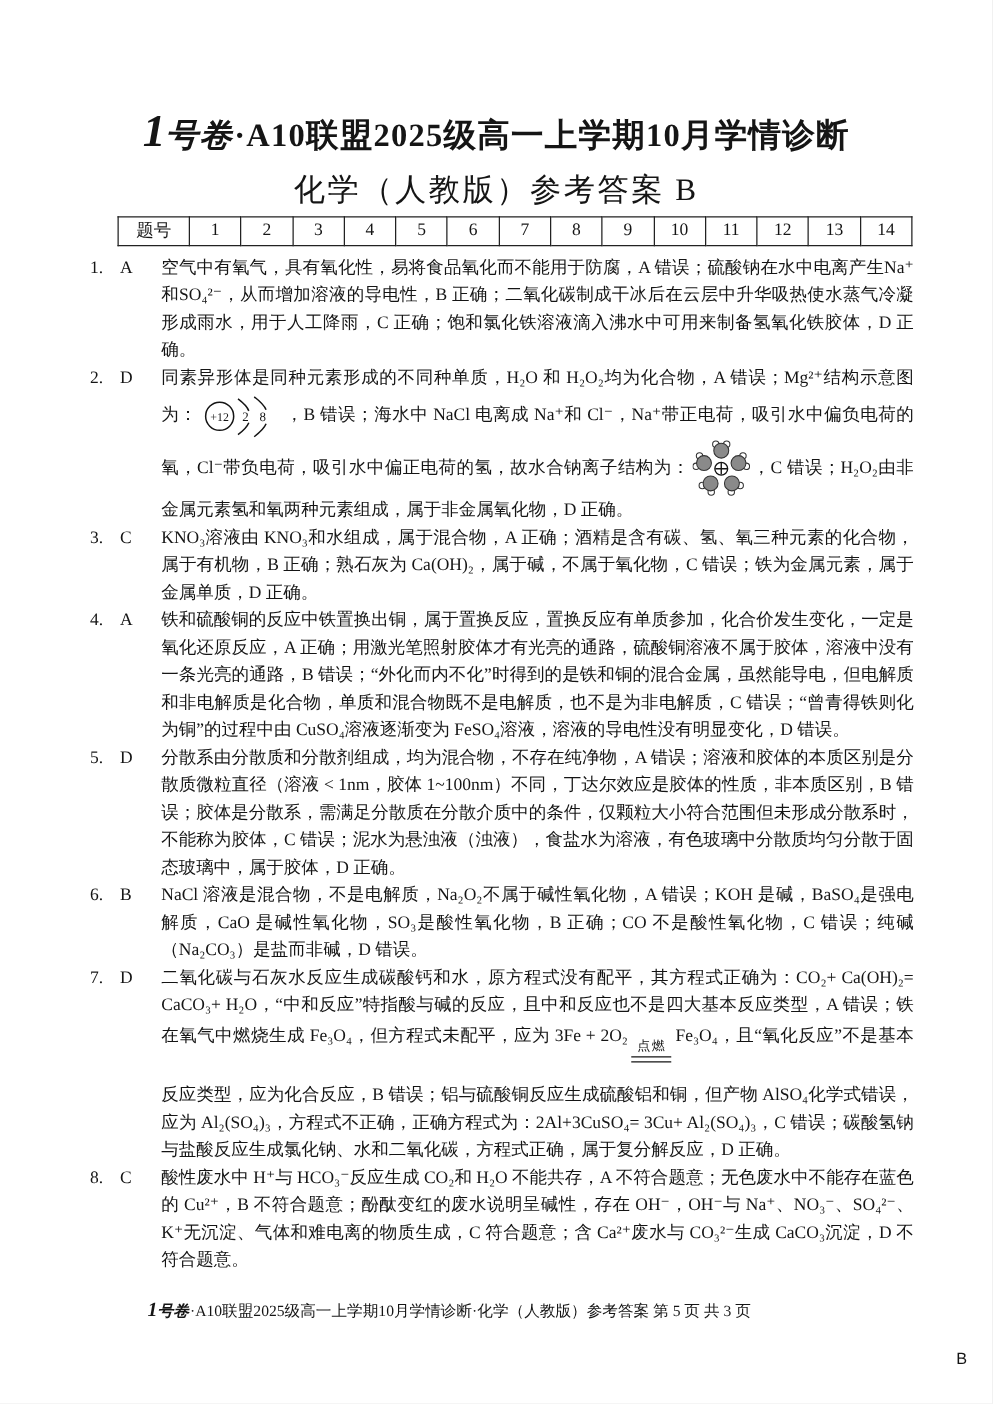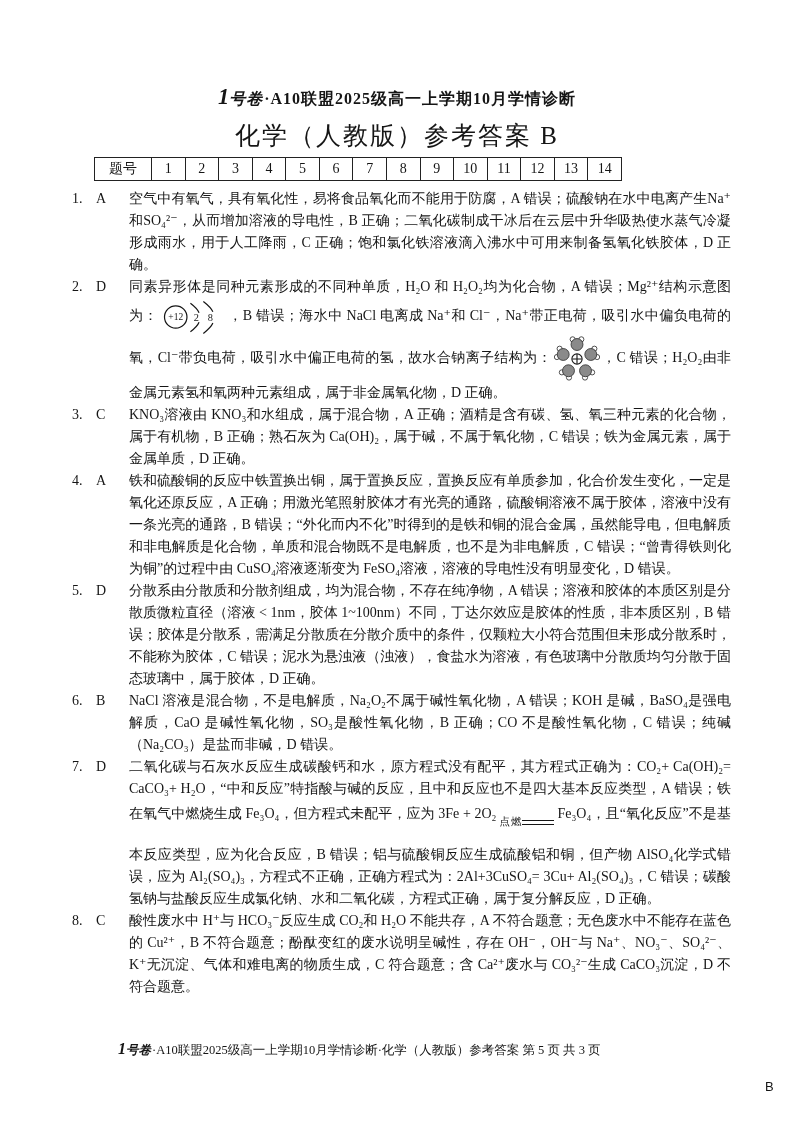--- a/index.html
+++ b/index.html
@@ -1,33 +1,33 @@
 <!DOCTYPE html>
 <html><head>
 <meta charset="utf-8">
 <style>
   html,body{margin:0;padding:0;background:#e8e8e8;}
   .page{
     width:794px;height:1123px;position:relative;background:#ffffff;
     color:#151515;font-family:"Liberation Serif","DejaVu Serif",serif;
     overflow:hidden;box-sizing:border-box;padding:84px 63px 0 63px;margin:0 auto;
   }
-  .title1{text-align:center;font-size:16px;font-weight:bold;letter-spacing:1px;white-space:nowrap;}
+  .title1{text-align:center;font-size:26px;font-weight:bold;letter-spacing:1px;white-space:nowrap;}
   .logo-one{font-style:italic;font-weight:900;font-size:1.4em;letter-spacing:-1px;margin-right:1px;}
   .logo-brand{font-style:italic;font-weight:bold;margin-right:1px;}
   .title2{text-align:center;font-size:25px;font-weight:normal;margin-top:9px;letter-spacing:2px;}
   .section-heading{font-size:14.5px;font-weight:bold;margin-top:15px;}
-  table.ans{border-collapse:collapse;margin:5px 16px 7px 31px;table-layout:fixed;width:528px;}
+  table.ans{border-collapse:collapse;margin:5px 16px 7px 31px;table-layout:fixed;width:636px;}
   table.ans td{border:1px solid #222;text-align:center;font-size:14px;height:22px;padding:0;}
   table.ans td.lbl{width:56px;}
   .items{margin-top:3px;}
   .item{display:grid;grid-template-columns:24px 33px 1fr;padding-left:9px;font-size:14px;line-height:22px;}
   .inum,.ians{line-height:22px;}
   .ibody{text-align:justify;}
-  .rxn-cond{display:inline-flex;flex-direction:row;align-items:center;vertical-align:-7px;margin:16px 3px;justify-content:flex-end;}
+  .rxn-cond{display:inline-flex;flex-direction:column;align-items:center;vertical-align:-7px;margin:16px 3px;justify-content:flex-end;}
   .cond-text{font-size:10.5px;line-height:12px;letter-spacing:1px;}
   .dbl-line{width:32px;height:5px;border-top:1.4px solid #151515;border-bottom:1.4px solid #151515;box-sizing:border-box;margin-top:1px;}
   svg.diagram{vertical-align:middle;margin:0 2px;}
   .footer{position:absolute;left:118px;top:1040px;font-size:12.5px;white-space:nowrap;}
   .footer .logo-one{font-size:16px;}
   .corner-b{position:absolute;left:765px;top:1079px;font-size:13px;font-family:"Liberation Sans","DejaVu Sans",sans-serif;}
 </style>
 </head>
 <body>
 

